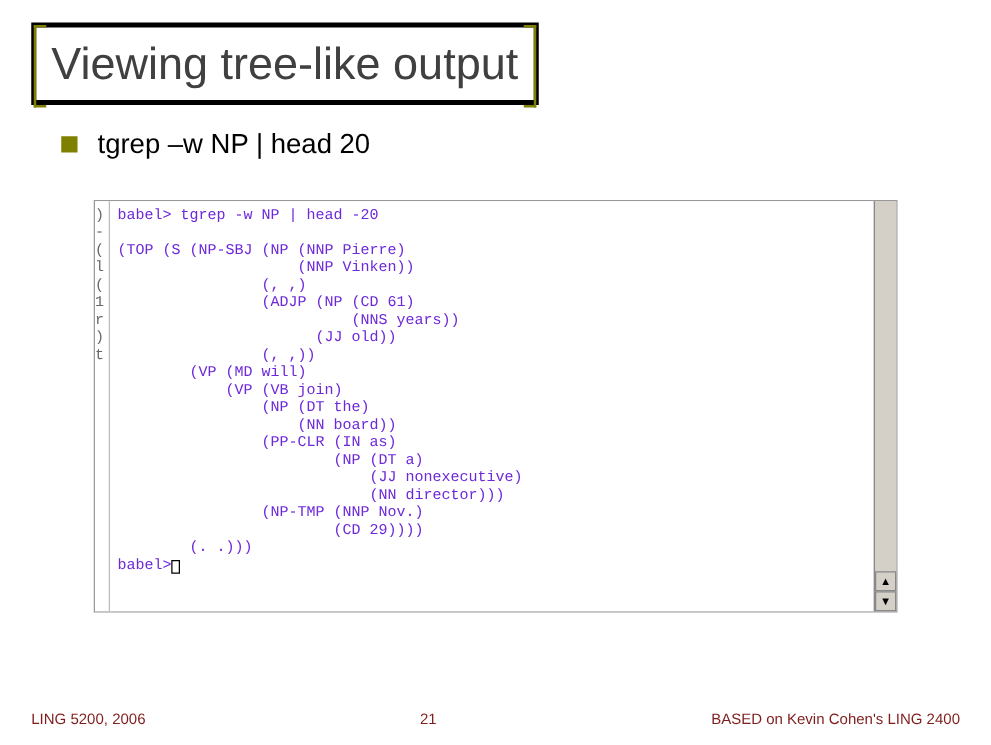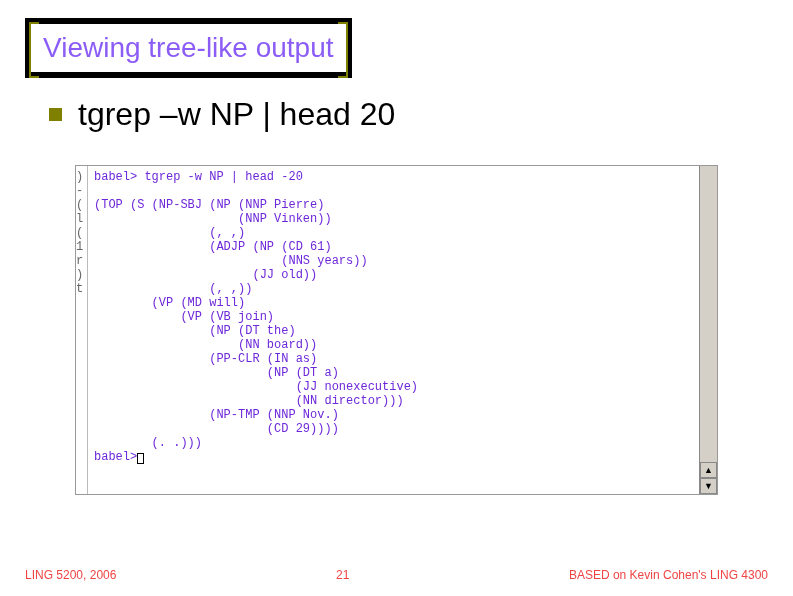--- a/index.html
+++ b/index.html
@@ -9,26 +9,26 @@
     }
     body {
       width: 793px;
       height: 596px;
       background: #ffffff;
       font-family: Georgia, 'Times New Roman', serif;
       position: relative;
       padding: 18px 25px;
     }
     .title-box {
-      border: 6px solid #000000;
+      border: 4px solid #000000;
       padding: 8px 12px;
       display: inline-block;
-      font-size: 28px;
+      font-size: 36px;
       font-family: 'Comic Sans MS', 'Chalkboard SE', cursive, sans-serif;
-      color: #8b5cf6;
+      color: #404040;
       background: #fff;
       position: relative;
     }
     .title-box::before {
       content: "";
       position: absolute;
       left: -2px;
       top: -2px;
       height: calc(100% + 4px);
       width: 8px;
@@ -56,21 +56,21 @@
       align-items: center;
       gap: 16px;
     }
     .bullet-square {
       width: 13px;
       height: 13px;
       background: #808000;
       flex-shrink: 0;
     }
     .bullet-text {
-      font-size: 32px;
+      font-size: 22px;
       font-family: 'Comic Sans MS', 'Chalkboard SE', cursive, sans-serif;
       color: #000000;
     }
     .terminal-container {
       margin-top: 32px;
       margin-left: 50px;
       margin-right: 50px;
       display: flex;
       border: 1px solid #999;
       height: 330px;
@@ -115,21 +115,21 @@
     }
     .footer {
       position: absolute;
       bottom: 14px;
       left: 25px;
       right: 25px;
       display: flex;
       justify-content: space-between;
       align-items: center;
       font-size: 12px;
-      color: #ef4444;
+      color: #7f1d1d;
       font-family: Arial, sans-serif;
     }
     .footer-left {
       text-align: left;
     }
     .footer-center {
       text-align: left;
     }
     .footer-right {
       text-align: right;
@@ -207,17 +207,17 @@
   <div class="terminal-scrollbar">
     <div class="scroll-track"></div>
     <div class="scroll-arrow">▲</div>
     <div class="scroll-arrow">▼</div>
   </div>
 </div>
 
 <div class="footer">
   <div class="footer-left">LING 5200, 2006</div>
   <div class="footer-center">21</div>
-  <div class="footer-right">BASED on Kevin Cohen's LING 4300</div>
+  <div class="footer-right">BASED on Kevin Cohen's LING 2400</div>
 </div>
 
 
 
 
 </body></html>

